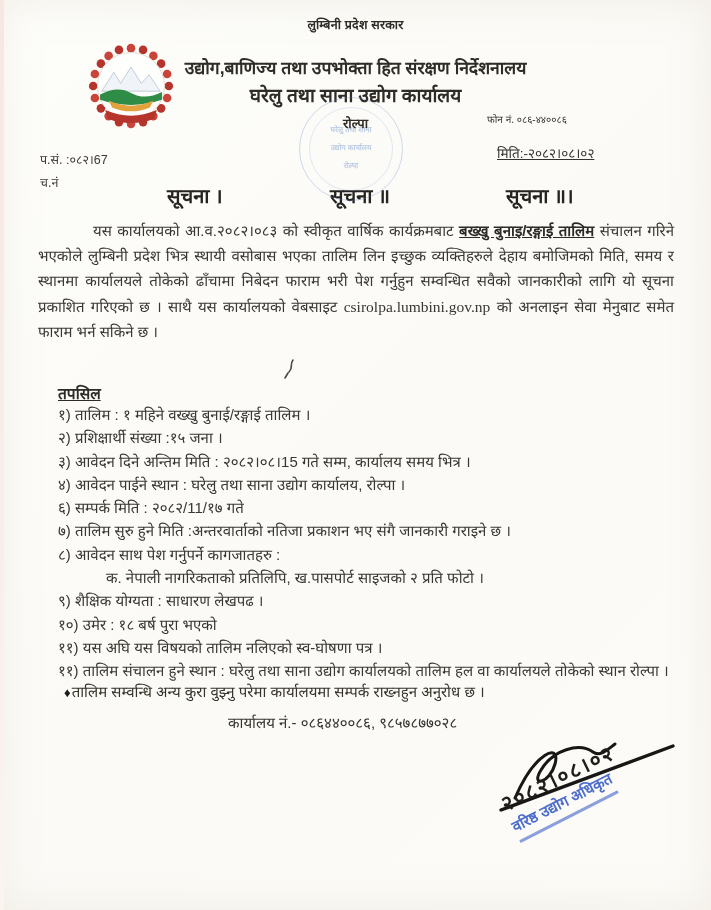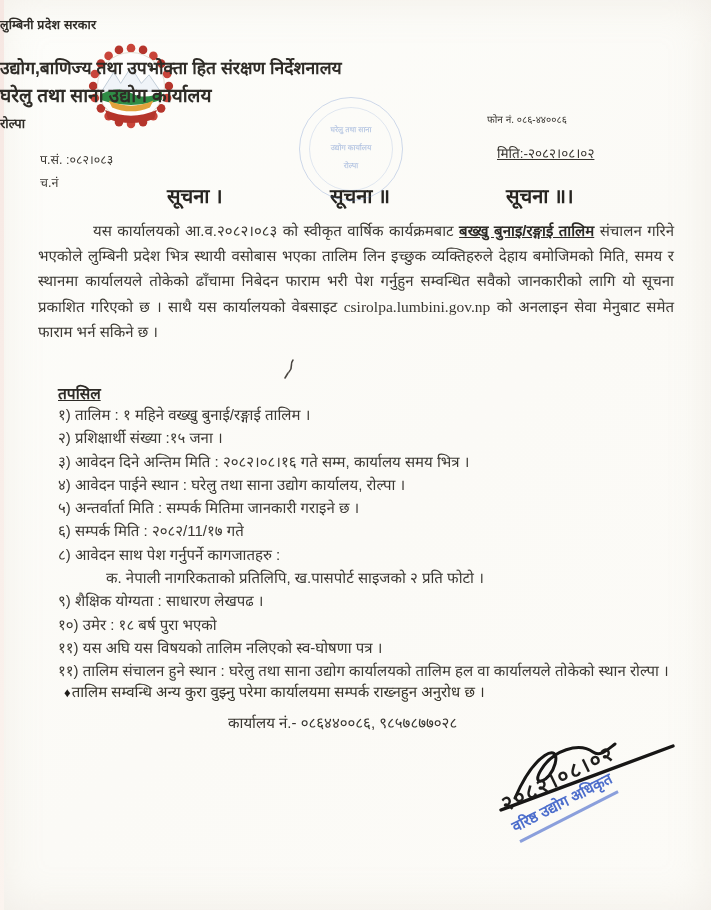--- a/index.html
+++ b/index.html
@@ -9,21 +9,21 @@
     background:linear-gradient(135deg,#fdfdfa 0%,#fbfaf6 55%,#fcfbf7 100%);
     overflow:hidden; color:#3a3733;
     box-shadow:inset 0 0 40px rgba(210,200,185,0.25);
   }
   .page::before{ content:""; position:absolute; left:0; top:0; width:4px; height:100%;
     background:linear-gradient(#f6e7e2,#fbf4ef); }
   .abs { position:absolute; }
 
   
   .emblem { left:88px; top:42px; width:86px; height:88px; }
-  .hdr { width:100%; text-align:left; color:#2f2c27; font-weight:bold; }
+  .hdr { width:100%; text-align:center; color:#2f2c27; font-weight:bold; }
   .hdr-gov        { top:16px;  font-size:12.5px; letter-spacing:.2px; }
   .hdr-ministry   { top:34px;  font-size:13.5px; }
   .hdr-directorate{ top:55px;  font-size:17.5px; }
   .hdr-office     { top:82px;  font-size:19px; }
   .hdr-district   { top:114px; font-size:13px; z-index:3; }
   .phone  { left:487px; top:112px; font-size:10px; color:#36332e; }
   .refno  { left:40px;  top:151px; font-size:12.5px; color:#3c3934; }
   .chno   { left:40px;  top:174px; font-size:12.5px; color:#3c3934; }
   .date   { left:497px; top:144px; font-size:13.5px; color:#36332e;text-decoration:underline; }
 
@@ -107,42 +107,42 @@
     <div class="st-line" style="top:44px;">उद्योग कार्यालय</div>
     <div class="st-line" style="top:62px;">रोल्पा</div>
   </div>
 
   <div class="abs hdr hdr-gov">लुम्बिनी प्रदेश सरकार</div>
   <div class="abs hdr hdr-directorate">उद्योग,बाणिज्य तथा उपभोक्ता हित संरक्षण निर्देशनालय</div>
   <div class="abs hdr hdr-office">घरेलु तथा साना उद्योग कार्यालय</div>
   <div class="abs hdr hdr-district">रोल्पा</div>
   <div class="abs phone">फोन नं. ०८६-४४००८६</div>
 
-  <div class="abs refno">प.सं. :०८२।०८३</div>
+  <div class="abs refno">प.सं. :०८२।67</div>
   <div class="abs chno">च.नं</div>
   <div class="abs date">मिति:-२०८२।०८।०२</div>
 
   <div class="abs notice notice-1">सूचना ।</div>
   <div class="abs notice notice-2">सूचना ॥</div>
   <div class="abs notice notice-3">सूचना ॥।</div>
 
   <div class="abs body-para"><span>यस कार्यालयको आ.व.२०८२।०८३ को स्वीकृत  वार्षिक कार्यक्रमबाट </span><span class="hl">बख्खु बुनाइ/रङ्गाई तालिम</span><span> संचालन गरिने भएकोले लुम्बिनी प्रदेश भित्र स्थायी वसोबास भएका तालिम लिन इच्छुक व्यक्तिहरुले देहाय बमोजिमको मिति, समय र स्थानमा कार्यालयले तोकेको ढाँचामा निबेदन फाराम भरी पेश गर्नुहुन सम्वन्धित सवैको जानकारीको लागि यो सूचना प्रकाशित गरिएको छ । साथै यस कार्यालयको वेबसाइट </span><span class="url">csirolpa.lumbini.gov.np</span><span> को अनलाइन सेवा मेनुबाट समेत फाराम भर्न सकिने छ ।</span></div>
 
   <svg class="abs ink-tick" viewBox="0 0 16 22">
     <path d="M10 2 C 6 7 11 9 6 14 M5 15 L2 20" stroke="#4a4641" stroke-width="1.6" fill="none" stroke-linecap="round"></path>
   </svg>
 
   <div class="abs tapasil-title">तपसिल</div>
   <div class="abs tapasil">
     <div class="row">१)  तालिम : १ महिने वख्खु बुनाई/रङ्गाई तालिम  ।</div>
     <div class="row">२) प्रशिक्षार्थी संख्या :१५ जना ।</div>
-    <div class="row">३) आवेदन दिने अन्तिम मिति : २०८२।०८।१६ गते सम्म, कार्यालय समय भित्र ।</div>
+    <div class="row">३) आवेदन दिने अन्तिम मिति : २०८२।०८।15 गते सम्म, कार्यालय समय भित्र ।</div>
     <div class="row">४) आवेदन पाईने स्थान : घरेलु तथा साना उद्योग कार्यालय, रोल्पा ।</div>
-    <div class="row">५) अन्तर्वार्ता मिति : सम्पर्क मितिमा जानकारी गराइने छ ।</div>
     <div class="row">६) सम्पर्क मिति : २०८२/11/१७ गते</div>
+    <div class="row">७) तालिम सुरु हुने मिति :अन्तरवार्ताको नतिजा प्रकाशन भए संगै जानकारी गराइने छ ।</div>
     <div class="row">८) आवेदन साथ पेश गर्नुपर्ने कागजातहरु :</div>
     <div class="row indent">क. नेपाली नागरिकताको प्रतिलिपि, ख.पासपोर्ट साइजको २ प्रति फोटो ।</div>
     <div class="row">९) शैक्षिक योग्यता : साधारण लेखपढ ।</div>
     <div class="row">१०) उमेर : १८ बर्ष पुरा भएको</div>
     <div class="row">११) यस अघि यस विषयको तालिम नलिएको स्व-घोषणा पत्र ।</div>
     <div class="row">११) तालिम संचालन हुने स्थान : घरेलु तथा साना उद्योग कार्यालयको तालिम हल वा कार्यालयले तोकेको स्थान रोल्पा ।</div>
   </div>
 
   <div class="abs note-row"><span class="diamond">♦</span><span>तालिम सम्वन्धि अन्य कुरा वुझ्नु परेमा कार्यालयमा सम्पर्क राख्नहुन अनुरोध छ ।</span></div>
 

